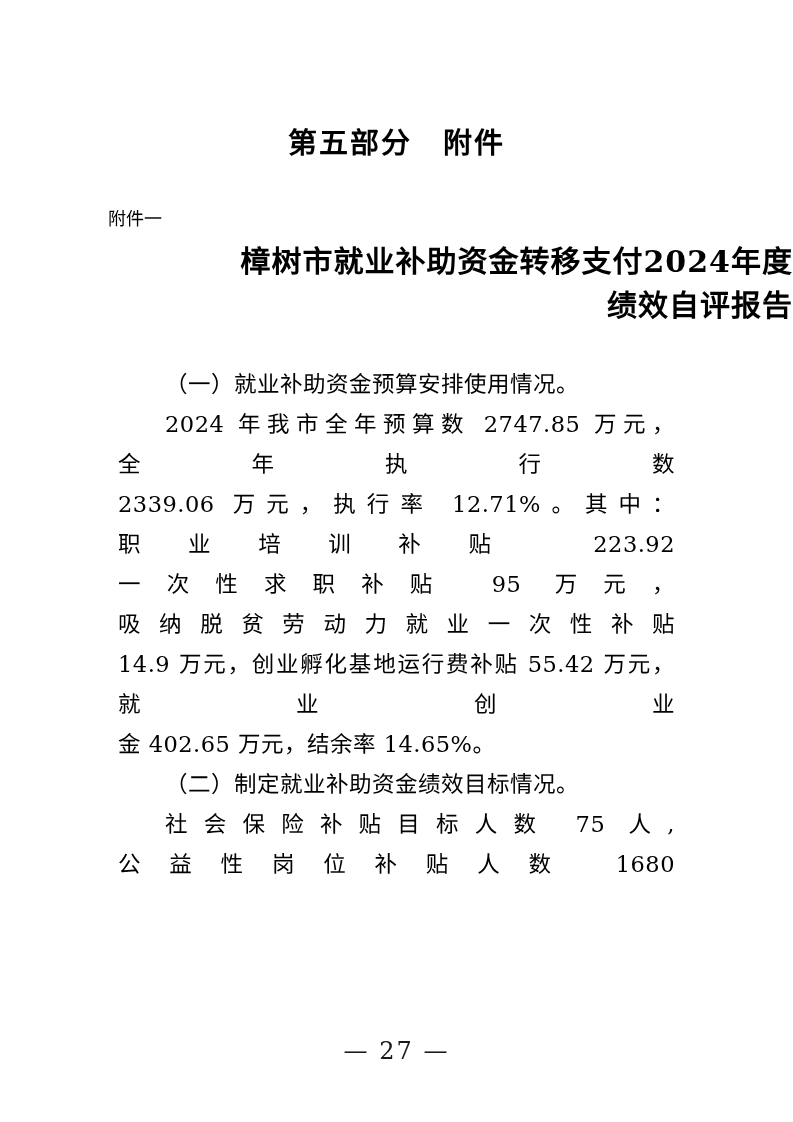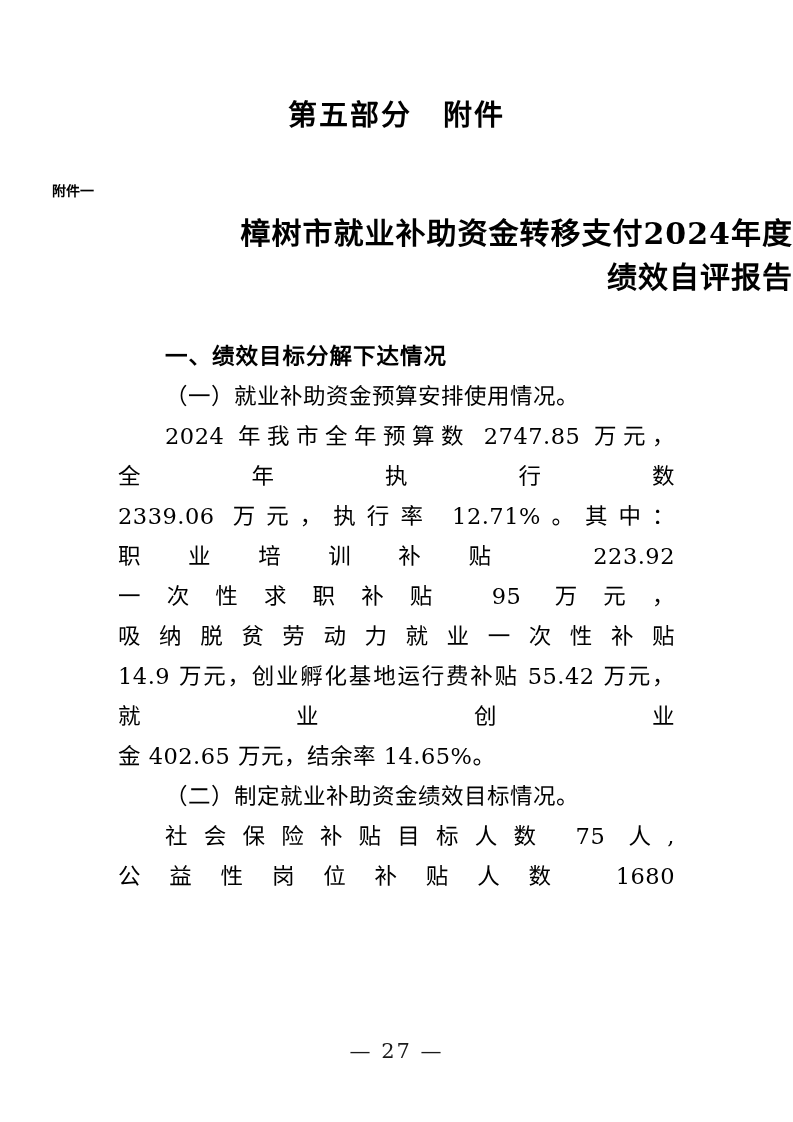--- a/index.html
+++ b/index.html
@@ -11,34 +11,34 @@
     position: relative;
     width: 793px;
     height: 1122px;
     background: #ffffff;
     color: #000000;
     font-family: "DejaVu Serif", "Liberation Serif", serif;
     overflow: hidden;
   }
   .part-heading {
     margin: 0;
-    padding-top: 92px;
+    padding-top: 120px;
     text-align: center;
     font-size: 29px;
     line-height: 46px;
     font-weight: 700;
     letter-spacing: 2px;
     font-family: "DejaVu Serif", "Liberation Serif", serif;
   }
   .attachment-label {
     margin-top: 38px;
-    margin-left: 52px;
-    font-size: 14px;
+    margin-left: 108px;
+    font-size: 18px;
     line-height: 30px;
-    font-weight: 700;
+    font-weight: 400;
   }
   .report-title {
     margin-top: 6px;
     text-align: right;
     font-size: 30px;
     line-height: 44px;
     font-weight: 700;
     letter-spacing: 1px;
   }
   .doc-body {
@@ -63,42 +63,41 @@
     font-family: "DejaVu Sans", "Liberation Sans", sans-serif;
     font-weight: 700;
     letter-spacing: 1px;
   }
   .footer {
     position: absolute;
     left: 0;
     top: 1038px;
     width: 100%;
     text-align: center;
-    font-size: 21px;
+    font-size: 24px;
     line-height: 26px;
     color: #1a1a1a;
     letter-spacing: 2px;
   }
 </style>
 </head>
 <body>
 
 <div class="page">
 
   <div class="part-heading">第五部分　附件</div>
 
   <div class="attachment-label">附件一</div>
 
   <div class="report-title">
     <div>樟树市就业补助资金转移支付2024年度</div>
     <div>绩效自评报告</div>
   </div>
 
   <div class="doc-body">
-      <div class="line hei first">一、绩效目标分解下达情况</div>
       <div class="line first">（一）就业补助资金预算安排使用情况。</div>
       <div class="line fill first">2024 年我市全年预算数 2747.85 万元，全年执行数</div>
       <div class="line fill">2339.06 万元，执行率 12.71%。其中：职业培训补贴 223.92</div>
       <div class="line fill">一次性求职补贴 95 万元，吸纳脱贫劳动力就业一次性补贴</div>
       <div class="line fill">14.9 万元，创业孵化基地运行费补贴 55.42 万元，就业创业</div>
       <div class="line">金 402.65 万元，结余率 14.65%。</div>
       <div class="line first">（二）制定就业补助资金绩效目标情况。</div>
       <div class="line fill first">社会保险补贴目标人数 75 人,公益性岗位补贴人数 1680</div>
     </div>
 

